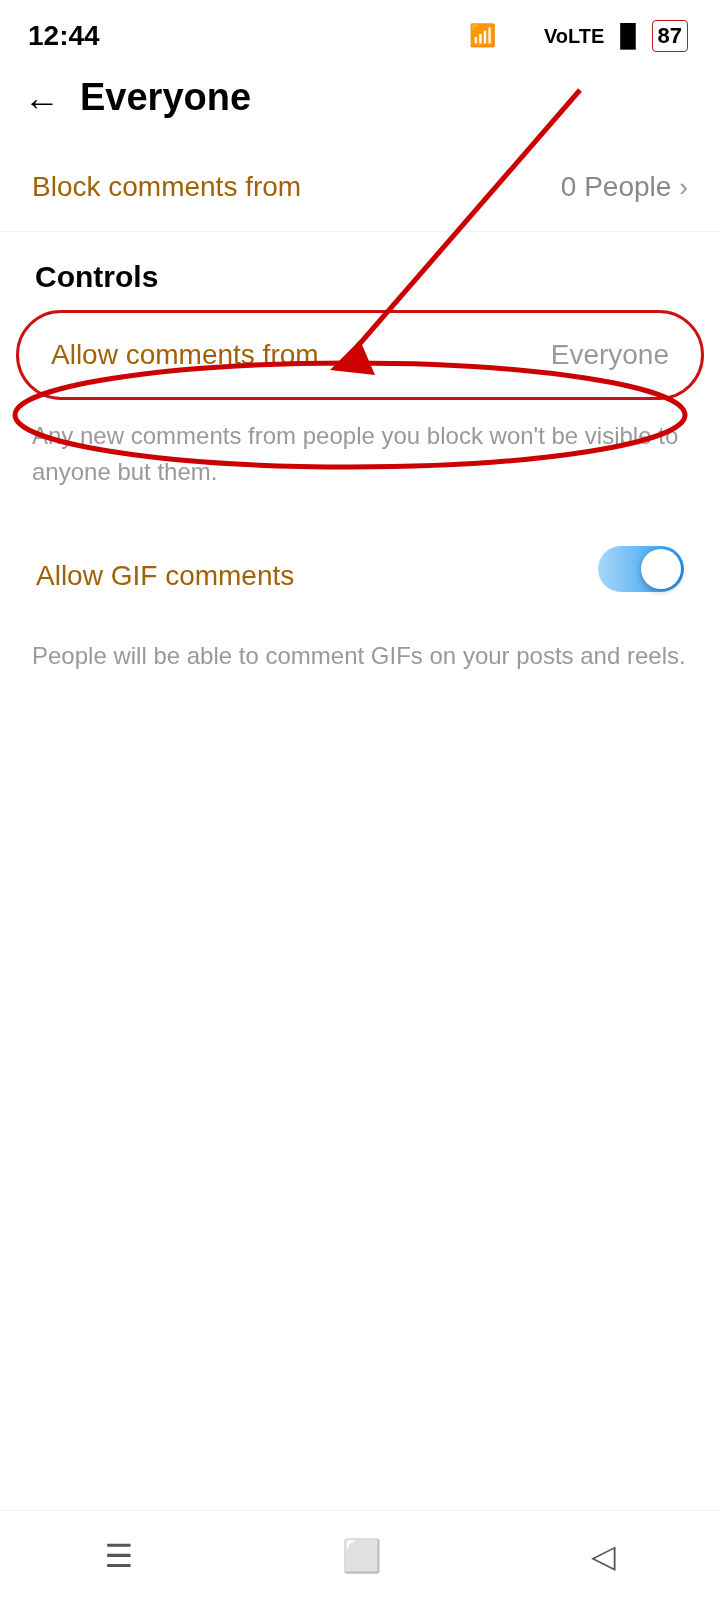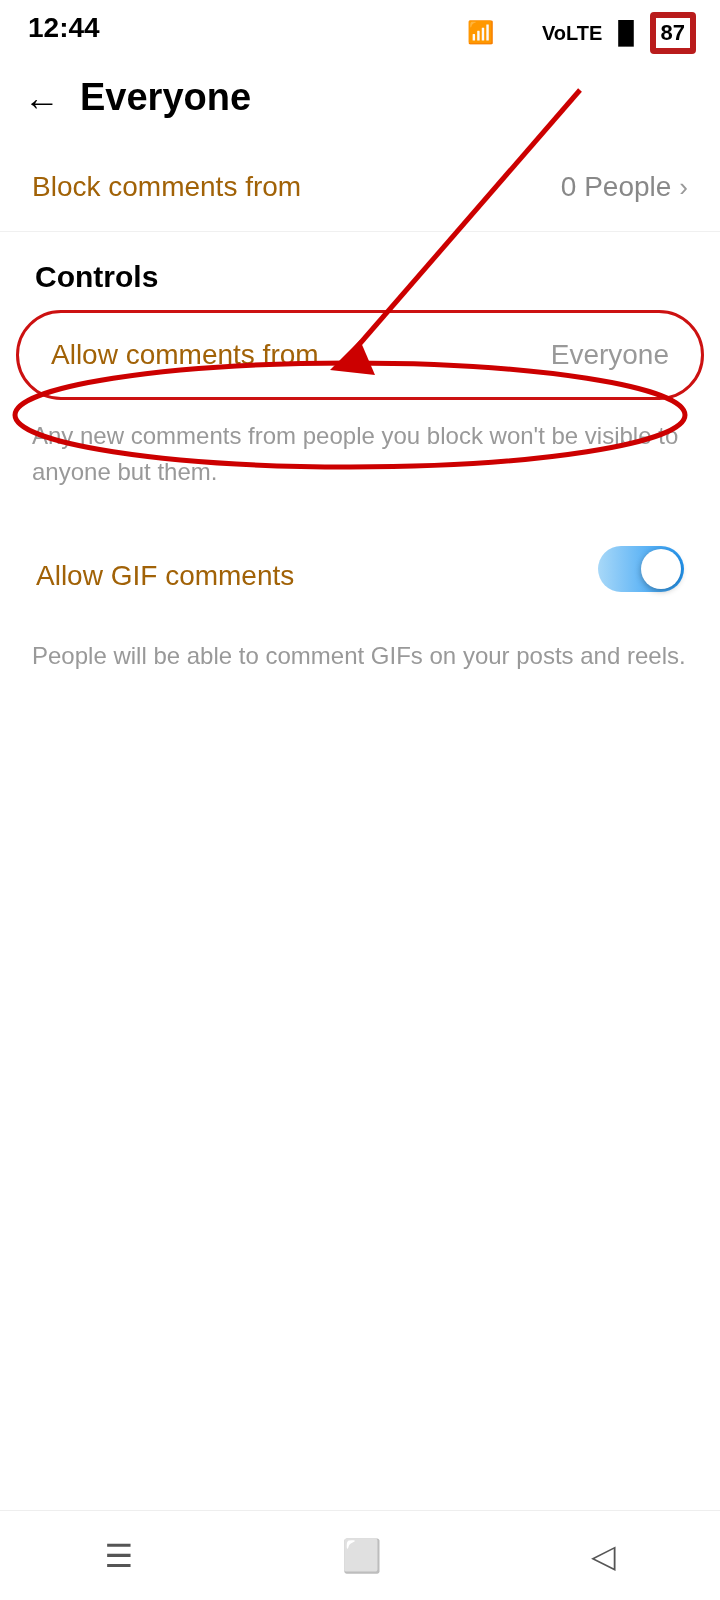--- a/index.html
+++ b/index.html
@@ -11,22 +11,22 @@
       background: #ffffff;
       font-family: -apple-system, 'Helvetica Neue', Arial, sans-serif;
       position: relative;
       overflow-x: hidden;
     }
 
     
     .status-bar {
       display: flex;
       justify-content: space-between;
-      align-items: flex-start;
-      padding: 12px 24px 8px 28px;
+      align-items: flex-end;
+      padding: 12px 32px 8px 28px;
       height: 60px;
     }
 
     .status-time {
       font-size: 28px;
       font-weight: 600;
       color: #000;
     }
 
     .status-icons {
@@ -34,21 +34,21 @@
       align-items: center;
       gap: 8px;
     }
 
     .status-icons span {
       font-size: 22px;
       color: #000;
     }
 
     .battery-box {
-      border: 6px solid #b91c1c;
+      border: 1px solid #b91c1c;
       border-radius: 4px;
       padding: 2px 5px;
       font-size: 18px;
       font-weight: 600;
       color: #000;
       position: relative;
     }
 
     
     .header {

